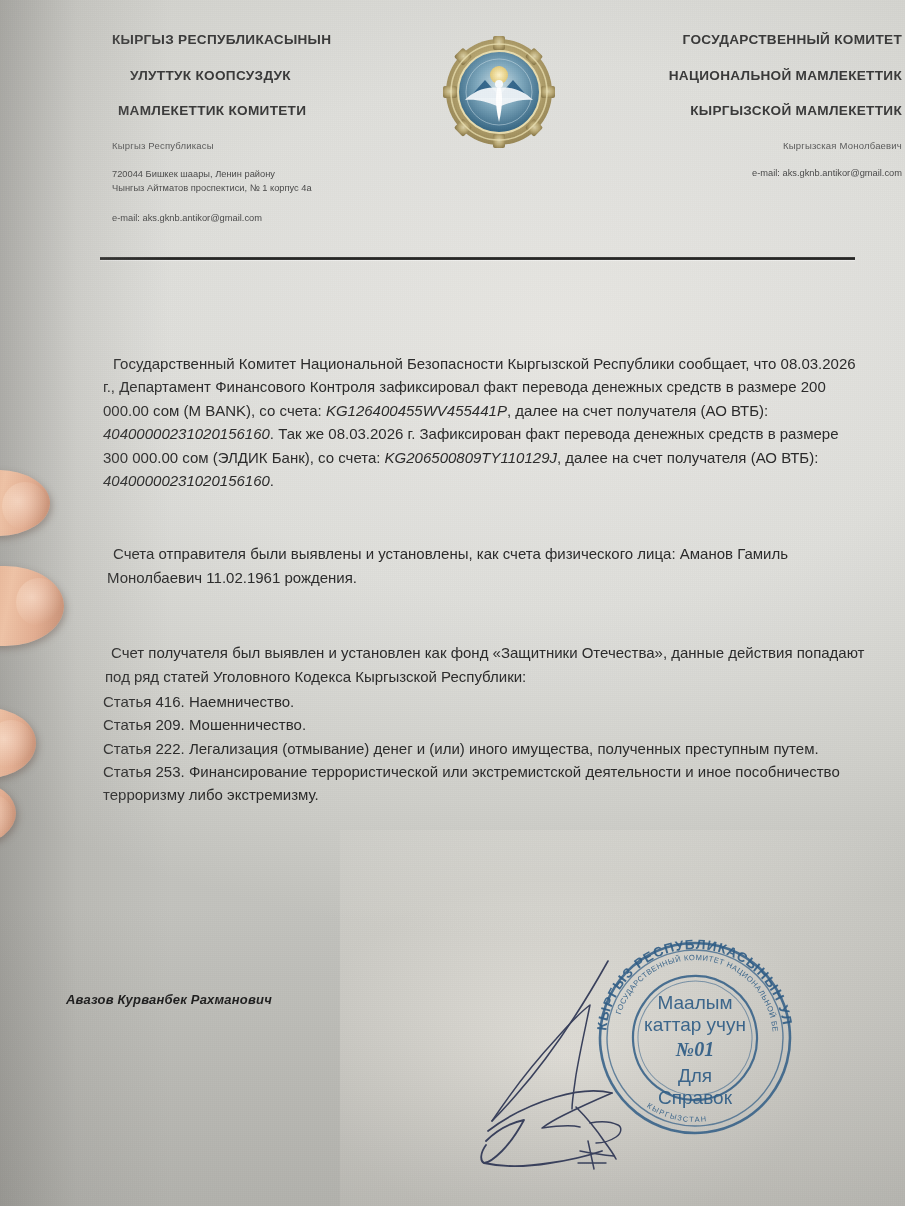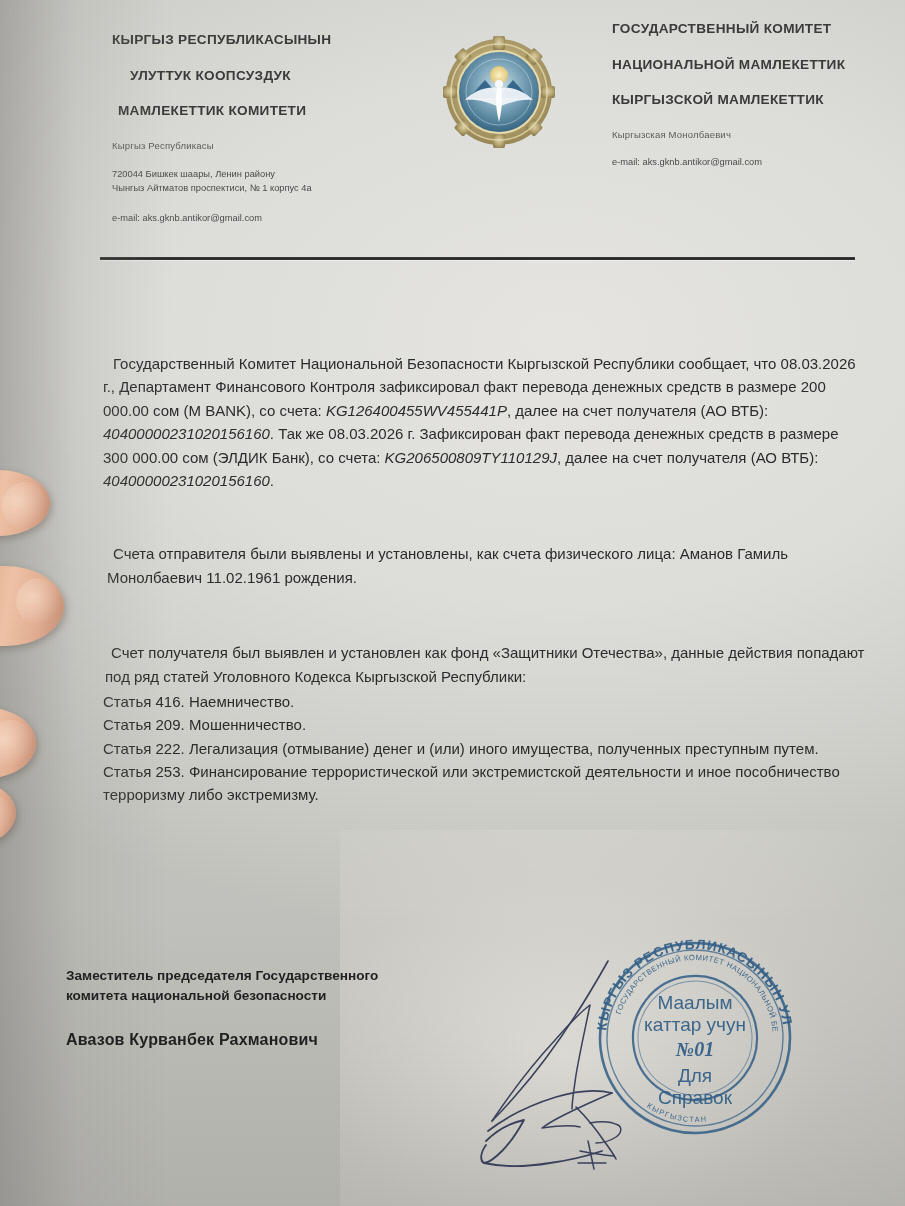--- a/index.html
+++ b/index.html
@@ -45,21 +45,21 @@
     background:radial-gradient(ellipse at 35% 40%, rgba(255,235,220,.55), rgba(255,235,220,0) 70%);
   }
   .f1{top:0px;width:104px;height:66px;}
   .f2{top:96px;width:118px;height:80px;}
   .f3{top:238px;width:96px;height:70px;left:-52px;}
   .f4{top:312px;width:82px;height:62px;left:-58px;}
 
   
   .header{position:absolute;left:0;top:0;width:905px;height:250px;z-index:3;}
   .hdr-left{position:absolute;left:112px;top:33px;width:330px;}
-  .hdr-right{position:absolute;left:612px;top:22px;width:290px;text-align:left;}
+  .hdr-right{position:absolute;left:612px;top:33px;width:290px;text-align:right;}
   .org-line{
     font-weight:bold;font-size:13.6px;letter-spacing:.3px;color:#3a3a3a;
     line-height:1;margin-bottom:22px;white-space:nowrap;
   }
   .hdr-left .org-line:nth-child(2){padding-left:18px;}
   .hdr-left .org-line:nth-child(3){padding-left:6px;}
   .sub-country{
     font-size:9.5px;color:#5b5b5b;margin-top:14px;letter-spacing:.2px;
   }
   .addr{font-size:9.3px;color:#4a4a4a;line-height:1.55;margin-top:16px;}
@@ -85,21 +85,21 @@
   .p1{text-indent:10px;}
   .p2{margin-top:50px;padding-left:4px;text-indent:6px;}
   .p3{margin-top:52px;padding-left:2px;text-indent:6px;}
   .acct{font-style:italic;}
   .arts{margin-top:2px;}
   .art{margin:0;padding:0;}
 
   
   .sigblock{position:absolute;left:66px;top:966px;width:430px;z-index:6;color:#1f1f1f;}
   .sig-title{font-weight:bold;font-size:13.6px;line-height:1.45;}
-  .sig-name{font-weight:bold;font-size:16px;margin-top:26px;letter-spacing:.2px;}
+  .sig-name{font-weight:bold;font-style:italic;font-size:13px;margin-top:26px;letter-spacing:.2px;}
 
   .signature{position:absolute;left:430px;top:955px;width:260px;height:230px;z-index:7;}
   .stamp{position:absolute;left:589px;top:932px;width:212px;height:212px;z-index:7;}
 
   .grain{
     position:absolute;inset:0;z-index:9;pointer-events:none;opacity:.30;
     background-image:
       repeating-linear-gradient(0deg, rgba(0,0,0,.025) 0 1px, rgba(255,255,255,.02) 1px 2px),
       repeating-linear-gradient(90deg, rgba(0,0,0,.02) 0 1px, rgba(255,255,255,.015) 1px 2px);
   }
@@ -193,24 +193,20 @@
 
     <div class="arts">
       <p class="art">Статья 416. Наемничество.</p>
       <p class="art">Статья 209. Мошенничество.</p>
       <p class="art">Статья 222. Легализация (отмывание) денег и (или) иного имущества, полученных преступным путем.</p>
       <p class="art">Статья 253. Финансирование террористической или экстремистской деятельности и иное пособничество терроризму либо экстремизму.</p>
     </div>
   </div>
 
   <div class="sigblock">
-    <div class="sig-title">
-      <div>Заместитель председателя Государственного</div>
-      <div>комитета национальной безопасности</div>
-    </div>
     <div class="sig-name">Авазов Курванбек Рахманович</div>
   </div>
 
   <div class="signature">
     <svg viewBox="0 0 260 230" width="260" height="230" aria-hidden="true">
       <g fill="none" stroke="#39405c" stroke-linecap="round" stroke-linejoin="round">
         <path d="M178 6 C150 56 118 104 86 140 C74 154 66 162 62 166" stroke-width="1.6"></path>
         <path d="M62 166 C78 142 100 112 126 84 C140 68 152 56 160 50 C156 70 150 96 146 120 C144 134 142 146 142 154" stroke-width="1.5"></path>
         <path d="M58 176 C76 162 100 150 126 142 C146 136 166 134 182 138" stroke-width="1.7"></path>
         <path d="M182 138 C168 144 150 152 134 160 C124 165 116 170 112 173 C126 171 142 170 150 172" stroke-width="1.5"></path>

